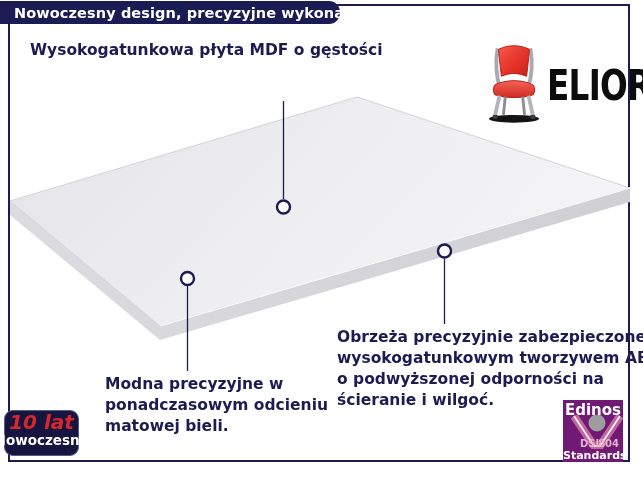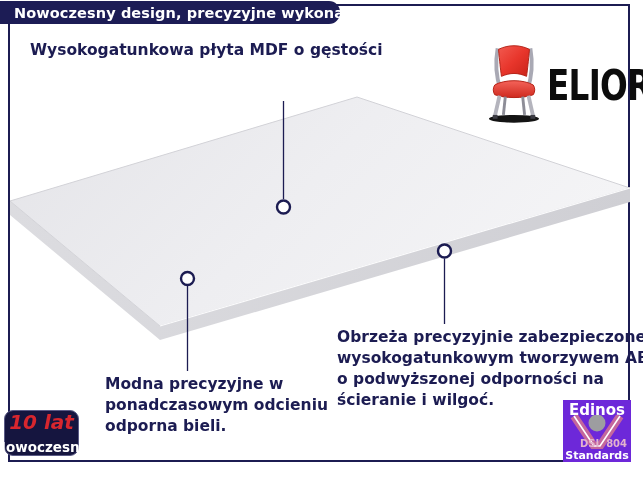--- a/index.html
+++ b/index.html
@@ -26,27 +26,27 @@
   .feature{
     position:absolute;z-index:3;color:#1c1c52;font-weight:bold;font-size:15.5px;line-height:21px;
   }
   .feature div{white-space:nowrap;}
   .f1{left:30px;top:40px;}
   .f2{left:105px;top:374px;}
   .f3{left:337px;top:327px;}
   .warranty{
     position:absolute;left:4px;top:410px;width:75px;height:46px;z-index:7;
     background:#15153f;border:1px solid #5a5a85;border-radius:9px;box-sizing:border-box;
-    display:flex;flex-direction:column;align-items:center;justify-content:space-between;
+    display:flex;flex-direction:column;align-items:center;justify-content:flex-start;
   }
   .warranty .years{color:#d8262e;font-weight:bold;font-style:italic;font-size:20px;line-height:22px;}
   .warranty .label{color:#ffffff;font-weight:bold;font-size:13.5px;line-height:15px;}
   .edinos{
-    position:absolute;left:563px;top:400px;width:68px;height:62px;z-index:7;
-    background:#6d28d9;overflow:hidden;
+    position:absolute;left:563px;top:400px;width:60px;height:62px;z-index:7;
+    background:#701a75;overflow:hidden;
   }
   .edinos .e-brand{position:absolute;top:1px;left:0;width:100%;text-align:center;color:#fff;font-weight:bold;font-size:15px;}
   .edinos .e-left{position:absolute;left:17px;bottom:13px;color:#e3b3cd;font-weight:bold;font-size:10px;}
   .edinos .e-right{position:absolute;right:4px;bottom:13px;color:#e3b3cd;font-weight:bold;font-size:10px;text-align:right;}
   .edinos .e-bottom{position:absolute;bottom:0px;left:0;width:100%;text-align:center;color:#fff;font-weight:bold;font-size:11px;}
   .edinos svg{position:absolute;left:4px;top:15px;}
 </style>
 </head>
 <body>
 
@@ -116,21 +116,21 @@
     <circle cx="444.5" cy="251" r="6.5" fill="#ffffff" stroke="#1c1c52" stroke-width="2.4"></circle>
   </svg>
 
   <div class="feature f1">
     <div>Wysokogatunkowa płyta MDF o gęstości</div>
   </div>
 
   <div class="feature f2">
     <div>Modna precyzyjne w</div>
     <div>ponadczasowym odcieniu</div>
-    <div>odporna bieli.</div>
+    <div>matowej bieli.</div>
   </div>
 
   <div class="feature f3">
     <div>Obrzeża precyzyjnie zabezpieczone</div>
     <div>wysokogatunkowym tworzywem ABS</div>
     <div>o podwyższonej odporności na</div>
     <div>ścieranie i wilgoć.</div>
   </div>
 
   <div class="warranty">

